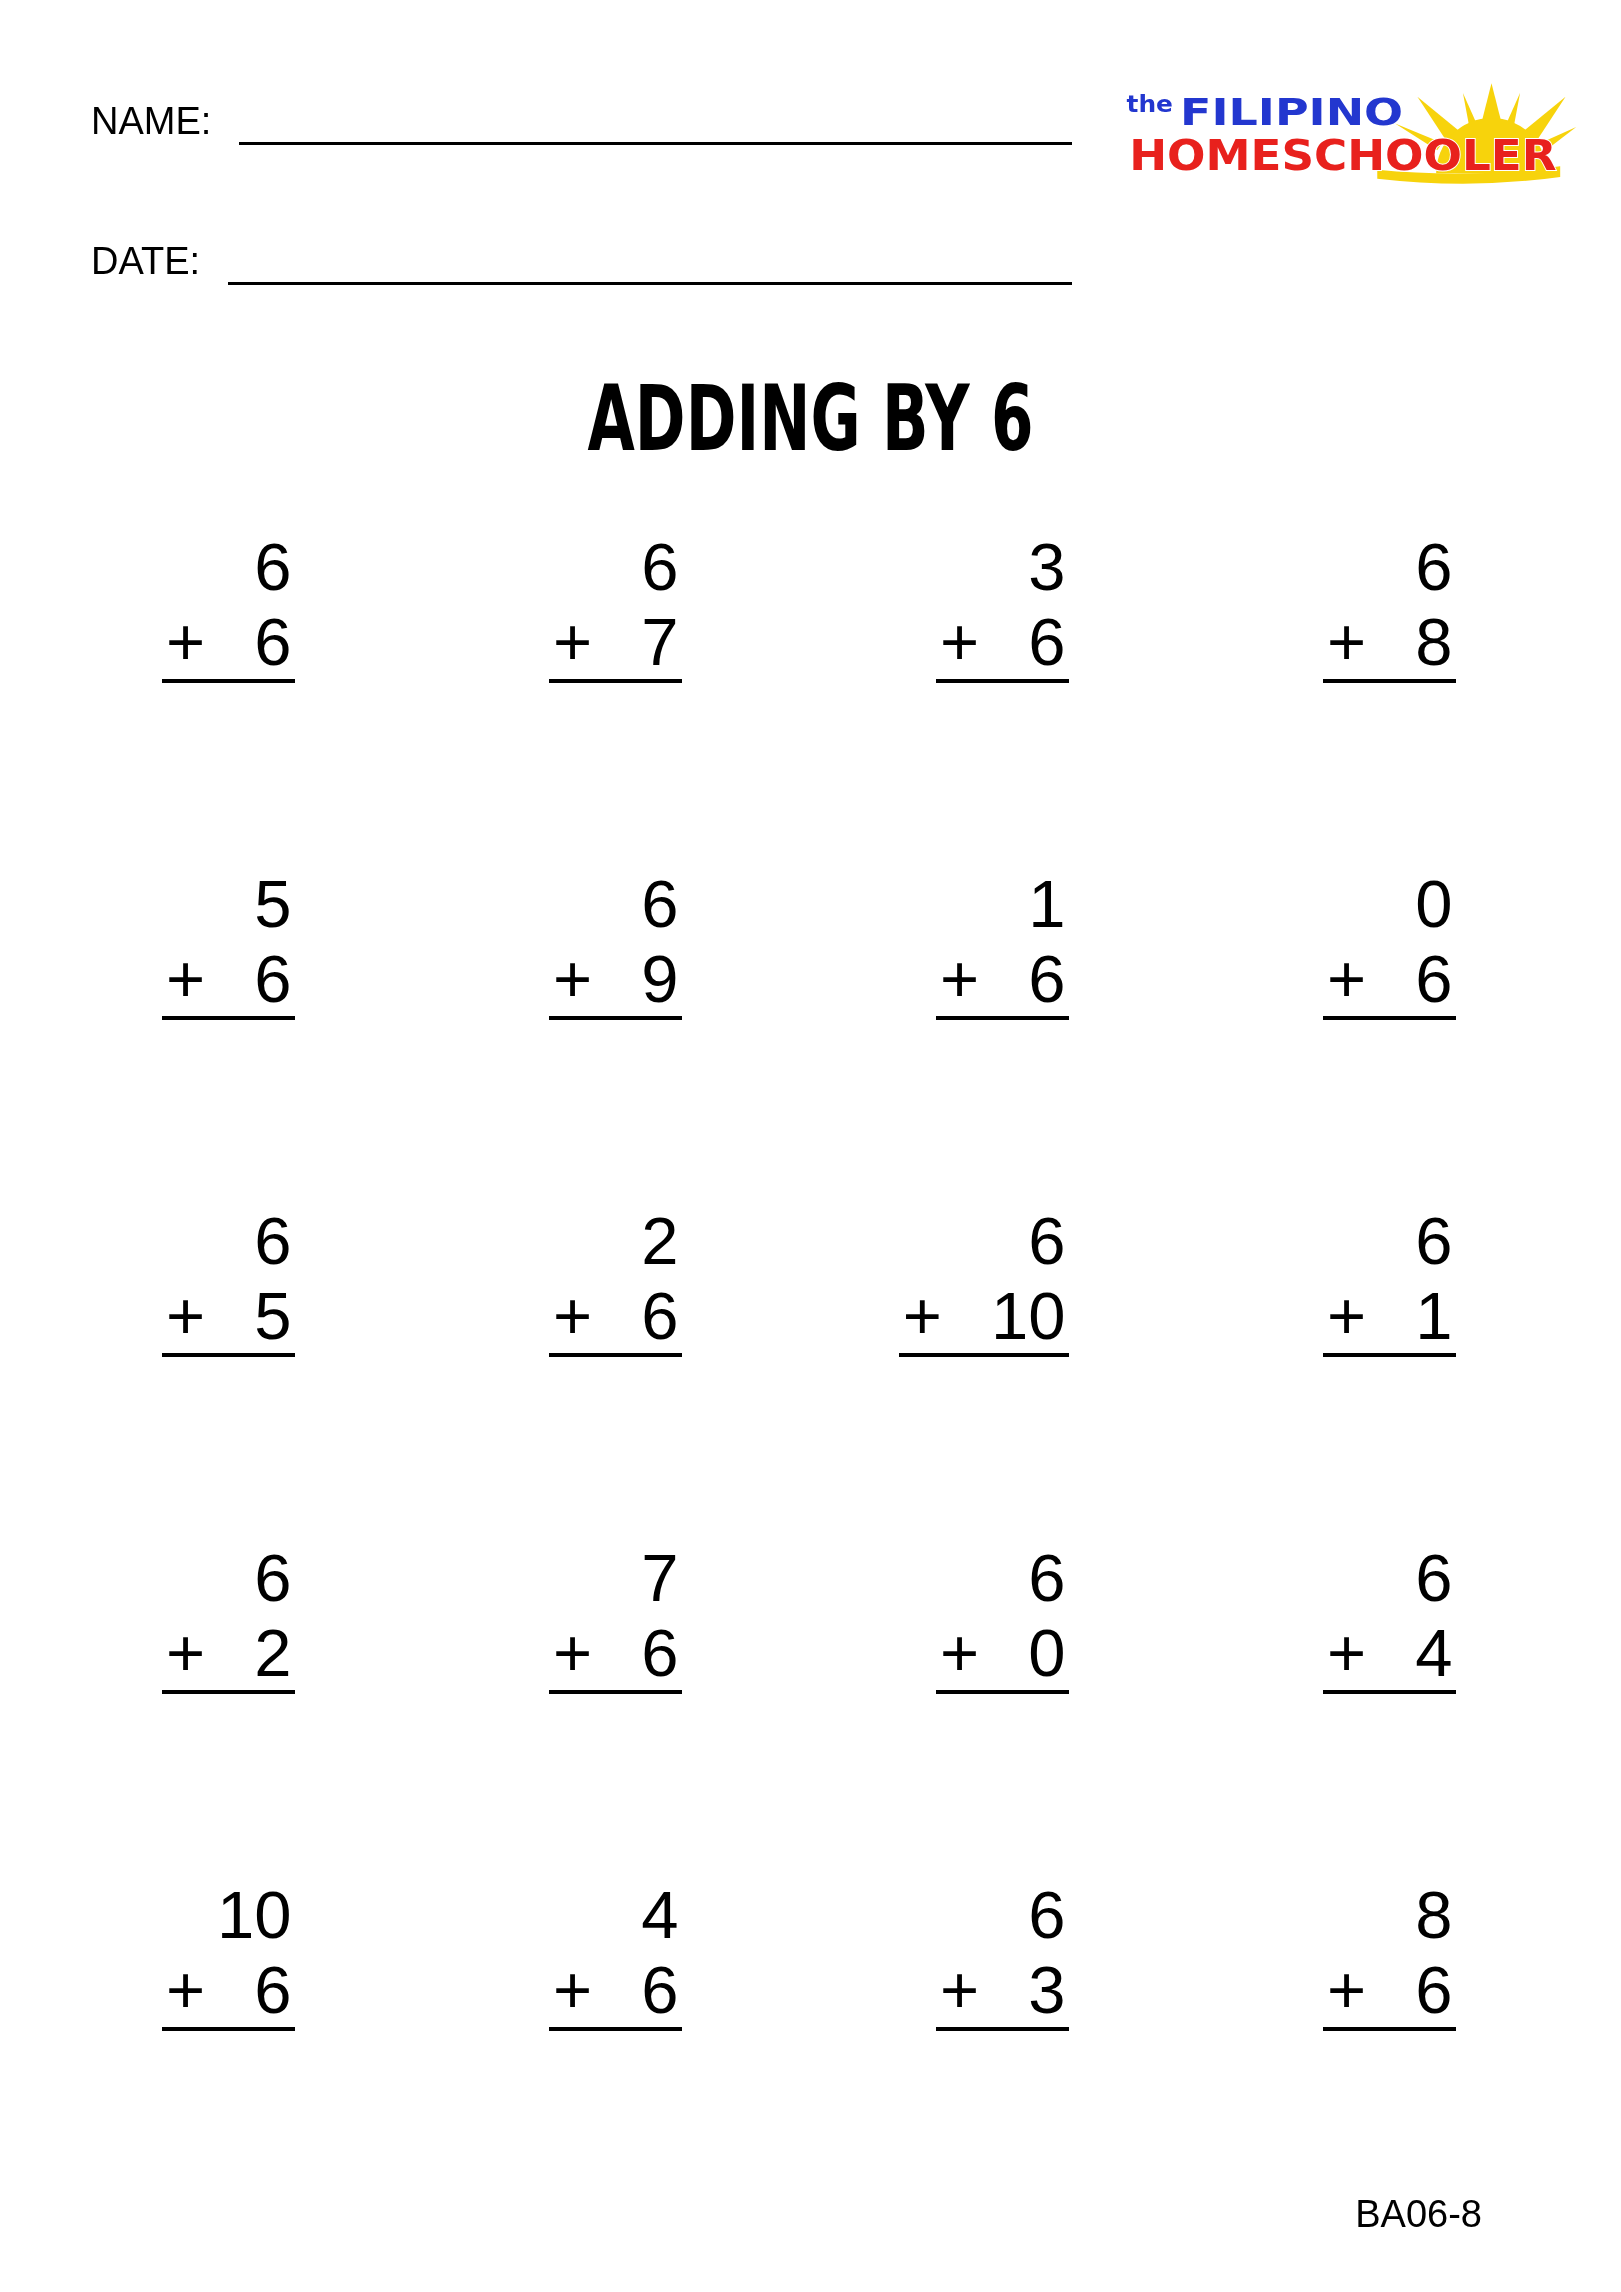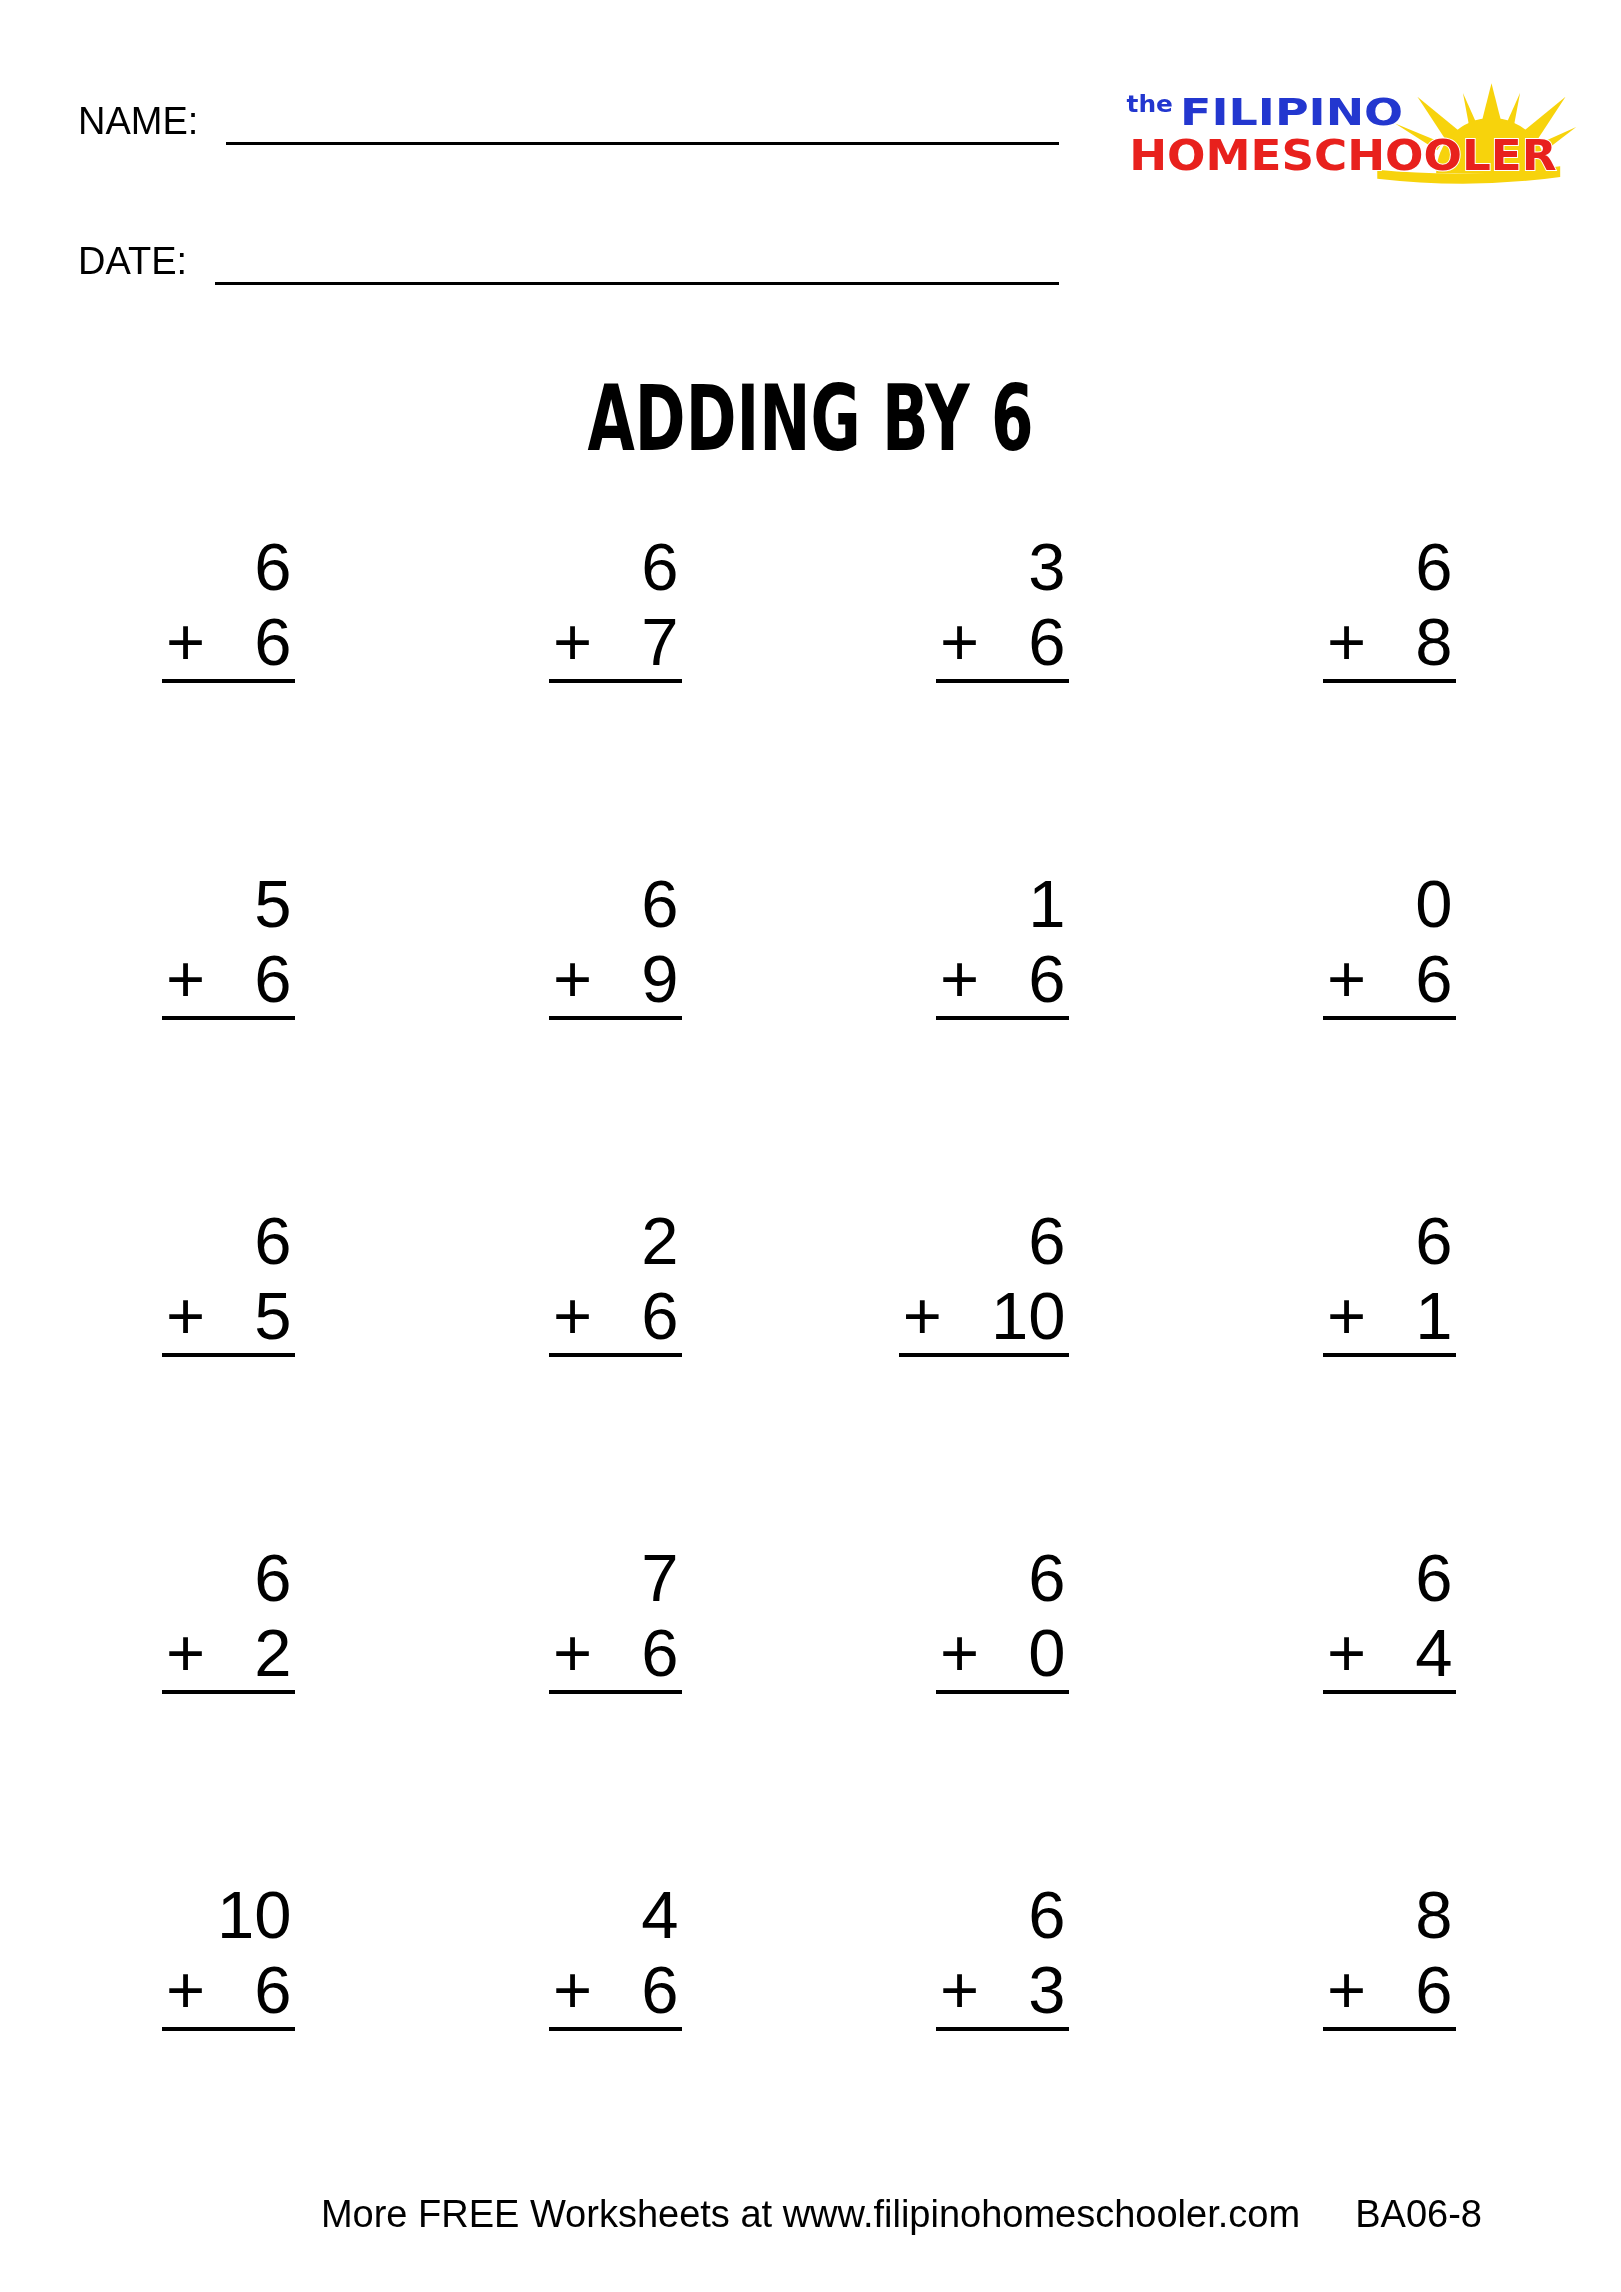--- a/index.html
+++ b/index.html
@@ -10,21 +10,21 @@
     height: 2293px;
     background: #ffffff;
     font-family: "Liberation Sans", sans-serif;
     color: #000;
     overflow: hidden;
   }
 
   
   .fill-row {
     position: absolute;
-    left: 78px;
+    left: 91px;
     width: 981px;
     height: 47px;
     display: flex;
     align-items: flex-start;
     gap: 17px;
   }
   .fill-row.name-row { top: 98px; }
   .fill-row.date-row { top: 238px; }
   .fill-label {
     font-size: 38px;
@@ -302,17 +302,16 @@
       <div class="problem">
         <div class="p-top">8</div>
         <div class="p-bottom">
           <span class="p-plus">+</span>
           <span class="p-spacer"></span>
           <span class="p-num">6</span>
         </div>
       </div>
     </div>
 
-  <div class="footer-text">More FREE Worksheets at www.filipinohomeschooler.com</div>
   <div class="footer-code">BA06-8</div>
 
 </div>
 
 
 </body></html>

